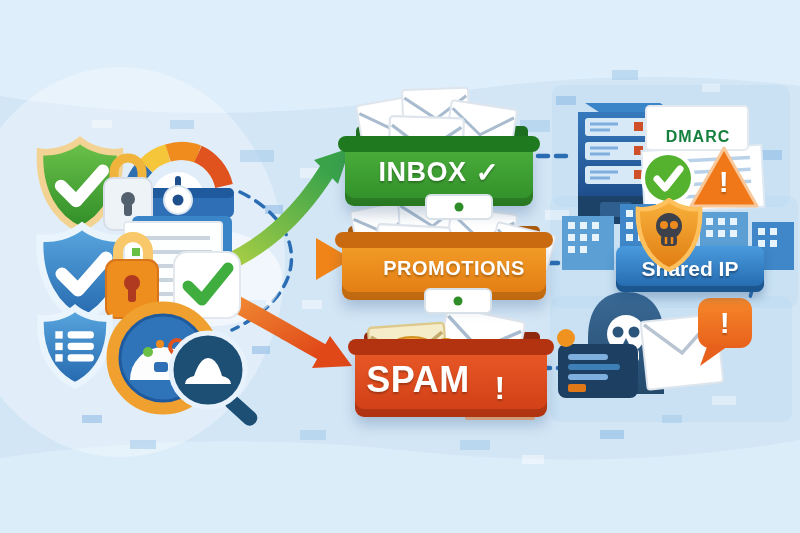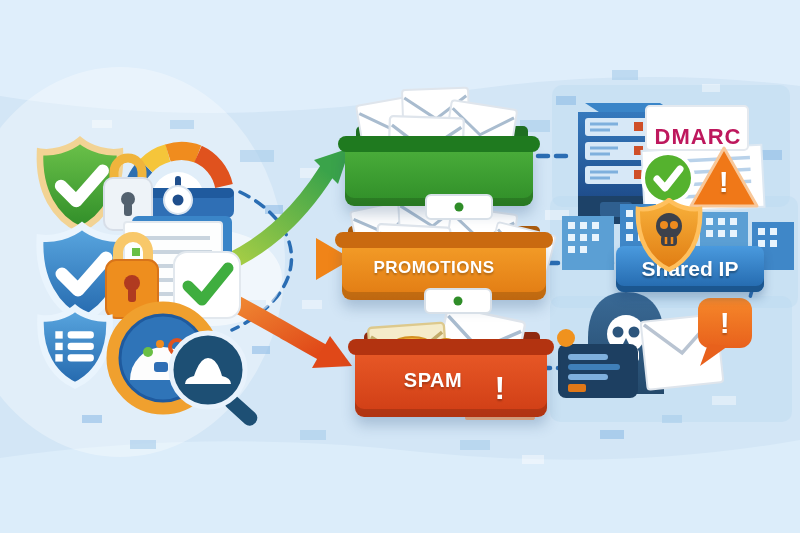--- a/index.html
+++ b/index.html
@@ -33,25 +33,25 @@
   .handle-inbox{left:425px; top:194px;}
   .handle-inbox::after{background:#2f8d28;}
   .handle-promotions{left:424px; top:288px;}
   .handle-promotions::after{background:#2f8d28;}
 
   
   .lbl{position:absolute; z-index:5; display:flex; align-items:center; justify-content:center;
     color:#fff; font-weight:800; letter-spacing:.5px; text-shadow:0 2px 2px rgba(0,0,0,.25);}
   .lbl-inbox{left:345px; top:146px; width:188px; height:52px; font-size:27px; gap:9px;}
   .lbl-inbox .chk{font-size:28px;}
-  .lbl-promotions{left:332px; top:243px; width:204px; height:50px; font-size:17px;}
-  .lbl-spam{left:368px; top:352px; width:130px; height:56px; font-size:20px;}
+  .lbl-promotions{left:352px; top:243px; width:204px; height:50px; font-size:20px;}
+  .lbl-spam{left:353px; top:352px; width:130px; height:56px; font-size:36px;}
   .lbl-spam-warn{left:480px; top:366px; width:40px; height:44px; font-size:32px;}
-  .lbl-dmarc{left:648px; top:108px; width:100px; height:57px; font-size:22px;
-    color:#be185d; letter-spacing:1px; text-shadow:none;}
+  .lbl-dmarc{left:648px; top:108px; width:100px; height:57px; font-size:16px;
+    color:#15803d; letter-spacing:1px; text-shadow:none;}
   .lbl-dmarc-warn{left:704px; top:164px; width:40px; height:36px; font-size:30px;}
   .lbl-bubble-warn{left:700px; top:302px; width:50px; height:42px; font-size:30px;}
 
   .factor-label{position:absolute; z-index:3; display:flex; align-items:center; justify-content:center;
     color:#fff; font-weight:800; text-shadow:0 2px 2px rgba(0,0,0,.35); border-radius:8px;}
   .factor-sharedip{left:616px; top:246px; width:148px; height:46px; font-size:21px;
     background:linear-gradient(#4a9ade,#2166ab); box-shadow:inset 0 -6px 0 #1b568f, 0 6px 10px rgba(30,70,120,.3);}
   .factor-blocklist{left:606px; top:358px; width:152px; height:50px; font-size:23px;
     background:linear-gradient(#37679a,#27517a); box-shadow:inset 0 -6px 0 #1d4264, 0 6px 10px rgba(30,70,120,.35);
     border:1px solid #4e80ae;}
@@ -404,20 +404,24 @@
   <svg class="overlay-svg" style="left:630px; top:198px;" width="78" height="82" viewBox="-39 -36 78 82">
     <use href="#shieldP" transform="scale(0.74)" fill="url(#gShO)" stroke="#ffc05e" stroke-width="6"></use>
     <circle cx="0" cy="-8" r="13" fill="#3c414b"></circle>
     <rect x="-8" y="1" width="16" height="11" rx="4" fill="#3c414b"></rect>
     <circle cx="-5" cy="-9" r="4" fill="#ee8b1e"></circle>
       <circle cx="5" cy="-9" r="4" fill="#ee8b1e"></circle>
     <path d="M-3,3 v7 M3,3 v7" stroke="#ee8b1e" stroke-width="2.5"></path>
   </svg>
 
 
+  <div class="lbl lbl-inbox">
+    <span>INBOX</span>
+    <span class="chk">✓</span>
+  </div>
   <div class="lbl lbl-promotions">
     <span>PROMOTIONS</span>
   </div>
   <div class="lbl lbl-spam">
     <span>SPAM</span>
   </div>
   <div class="lbl lbl-spam-warn">!</div>
   <div class="lbl lbl-dmarc">DMARC</div>
   <div class="lbl lbl-dmarc-warn">!</div>
   <div class="lbl lbl-bubble-warn">!</div>

